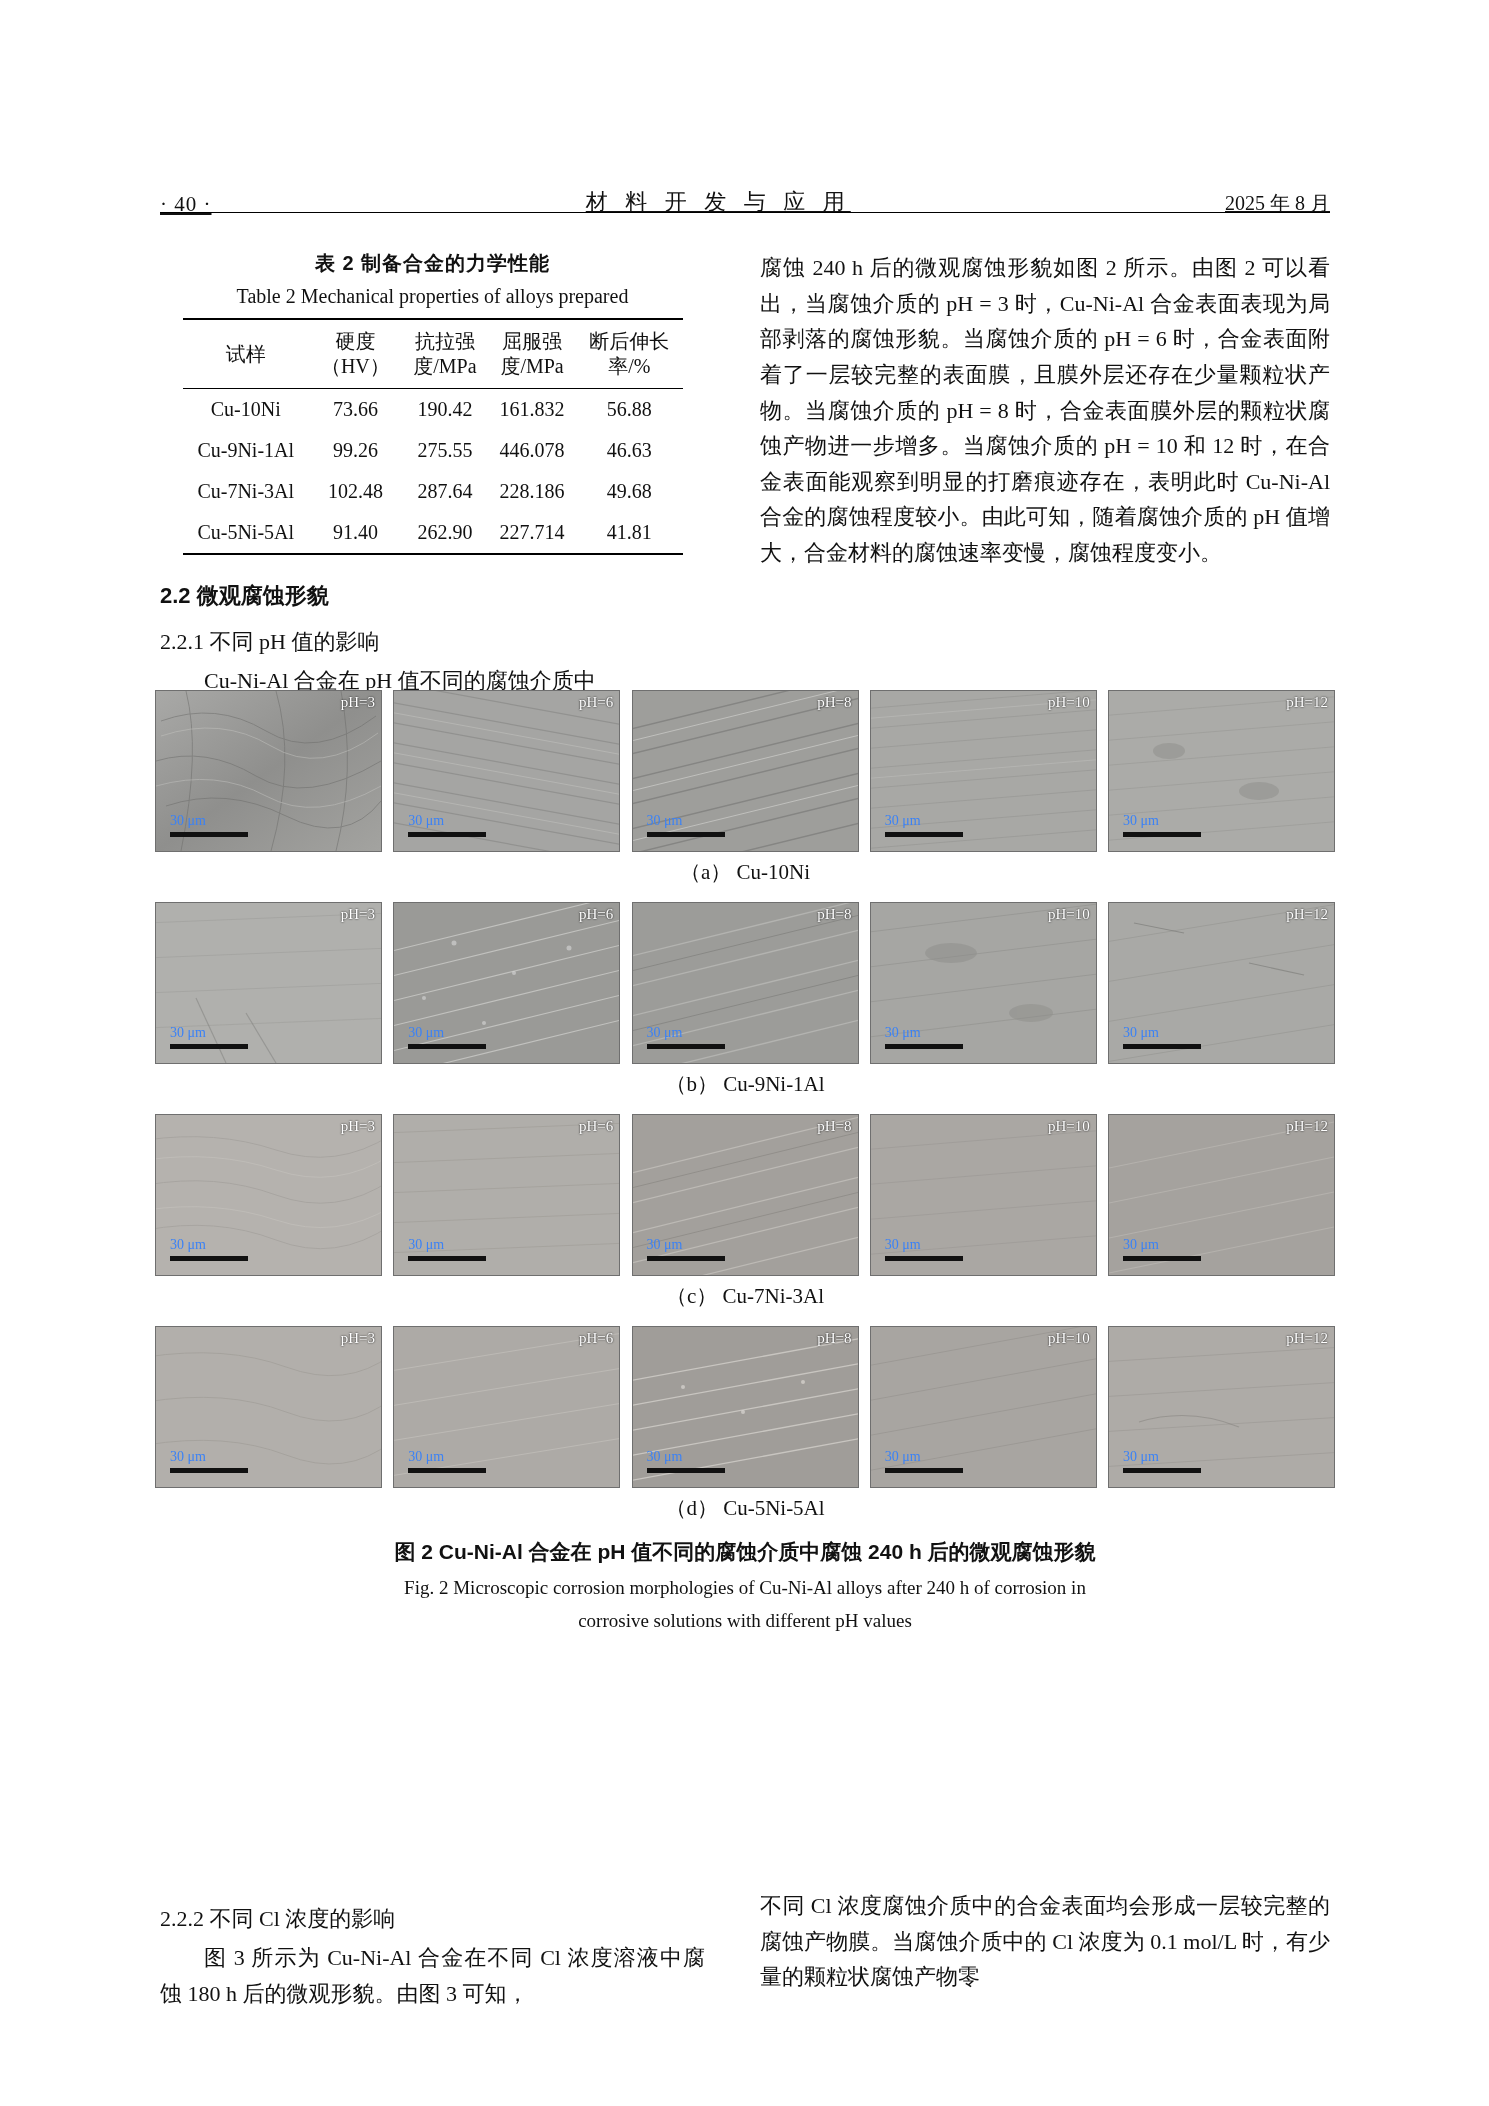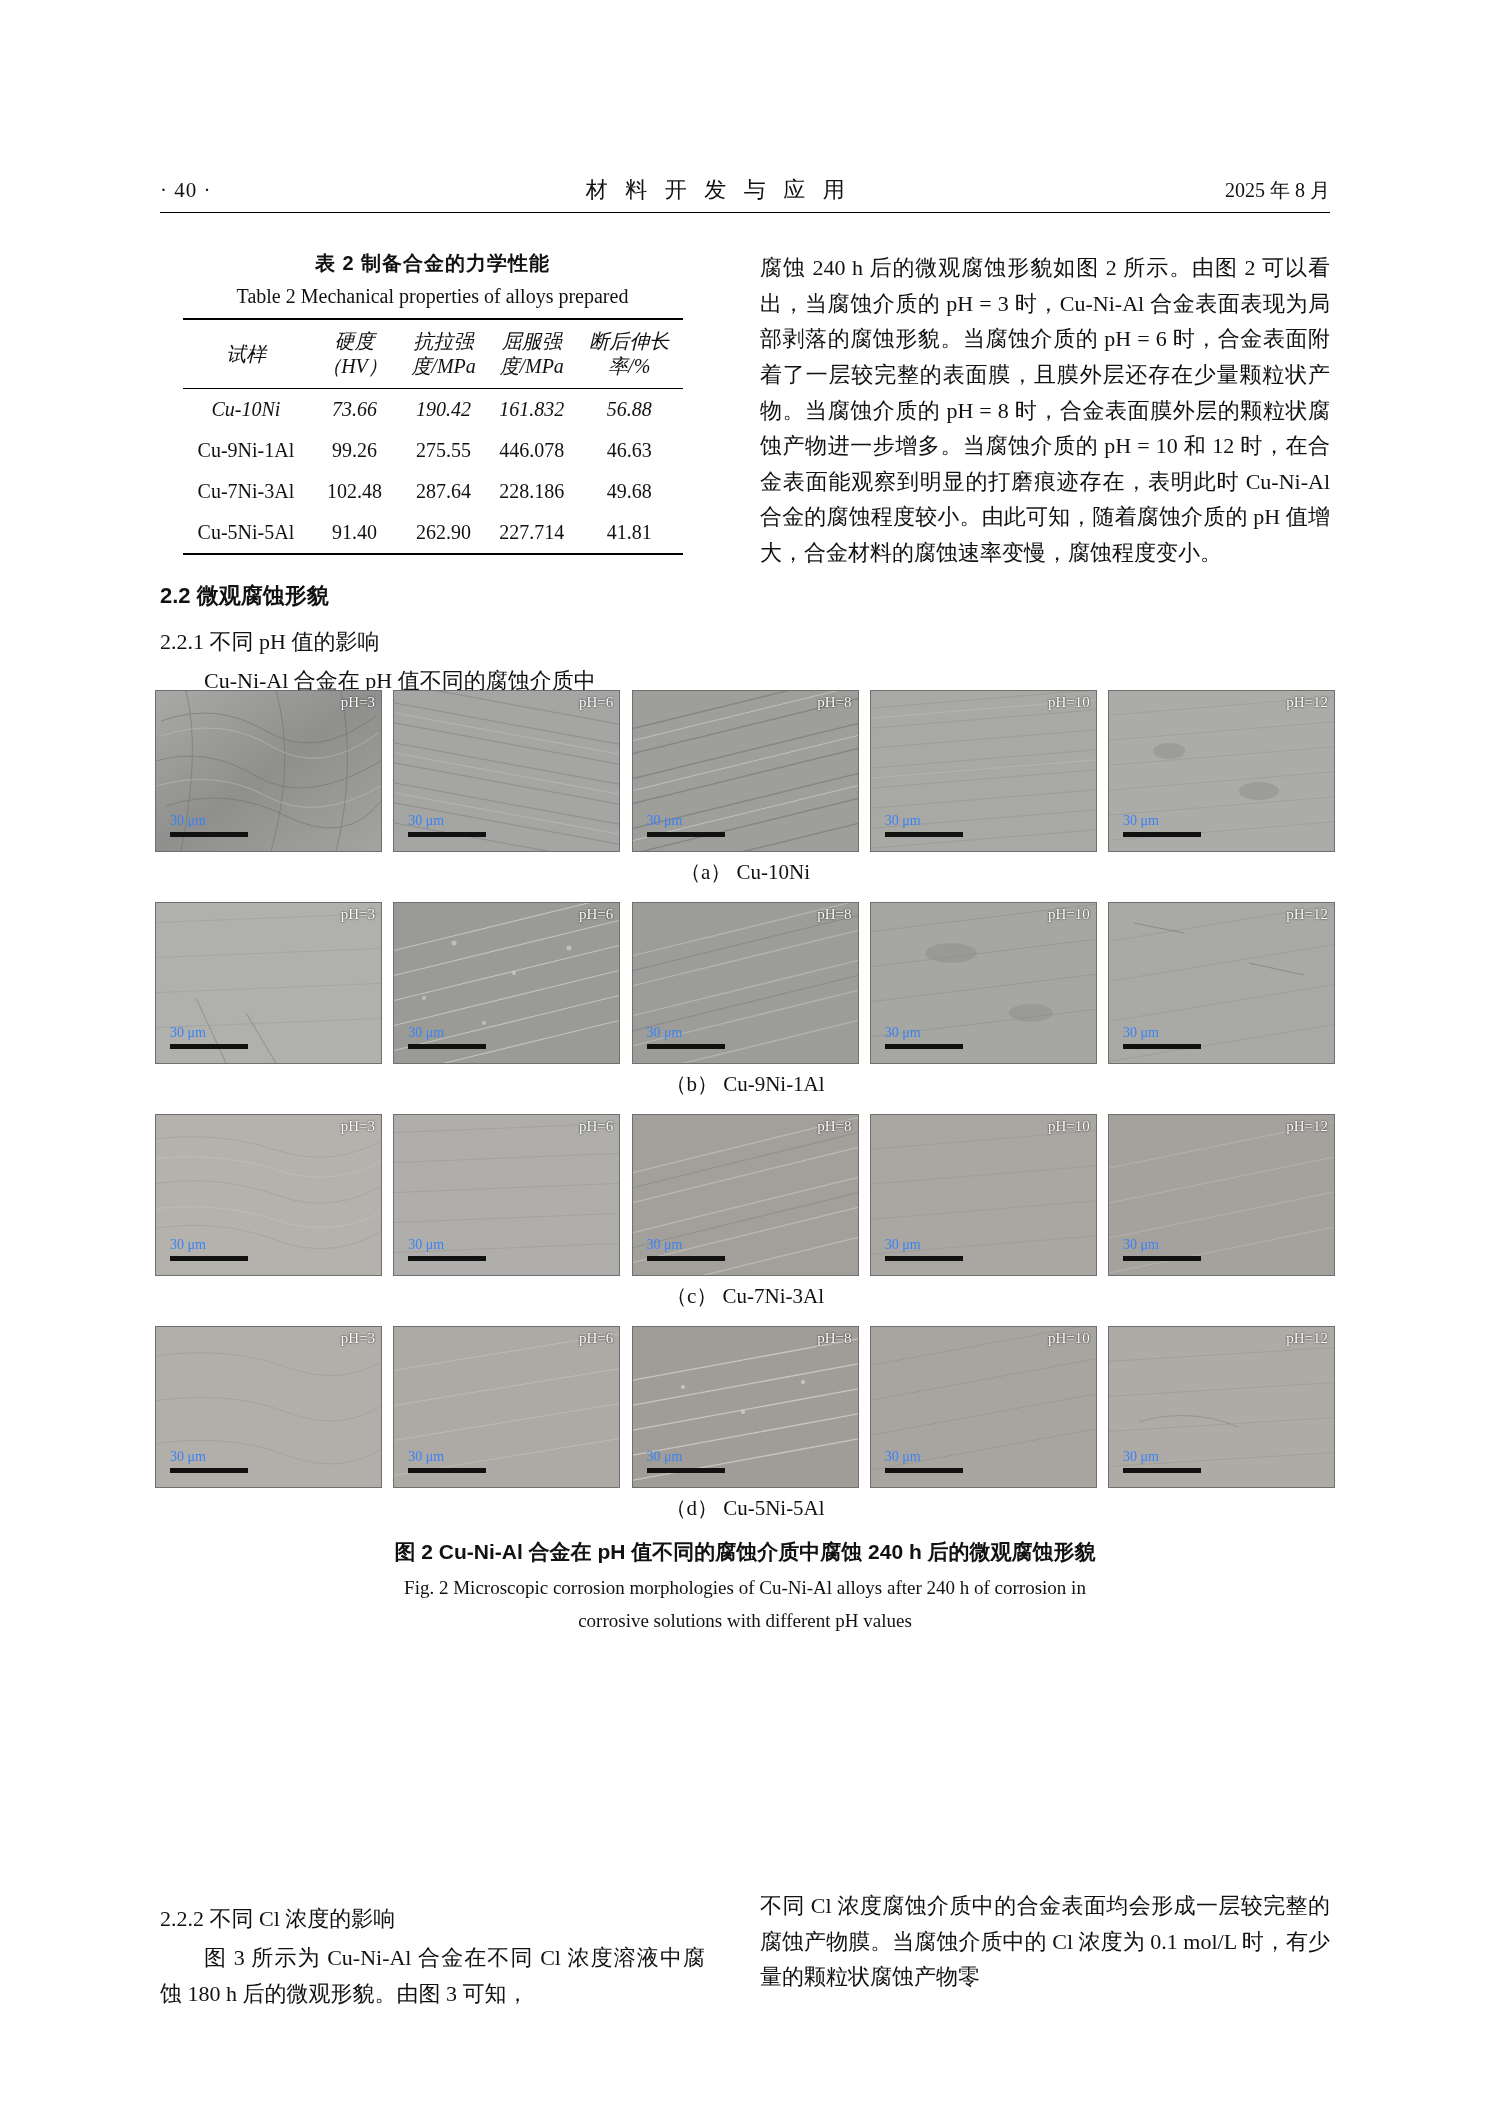--- a/index.html
+++ b/index.html
@@ -12,23 +12,24 @@
     overflow:hidden;
   }
   .page {
     position:absolute;
     left:0; top:0;
     width:1489px; height:2106px;
   }
   
   .header {
     position:absolute;
-    left:160px; top:175px; width:1170px;
-    display:flex; align-items:center; justify-content:space-between;
+    left:160px; top:187px; width:1170px;
+    display:flex; align-items:flex-end; justify-content:space-between;
     font-size:21px;
+    text-decoration:underline;
   }
   .header .pageno { font-family:"Liberation Serif", serif; letter-spacing:1px; }
   .header .journal { font-size:22px; letter-spacing:6px; }
   .header .date { font-size:20px; }
   .header-rule {
     position:absolute; left:160px; top:212px; width:1170px; height:1px;
     background:#000;
   }
   
   .col-left  { position:absolute; left:160px; top:250px; width:545px; }
@@ -44,21 +45,21 @@
   }
   table.data {
     border-collapse:collapse; width:500px; margin:0 auto;
     font-size:20px;
   }
   table.data th, table.data td {
     text-align:center; padding:9px 4px; font-weight:normal;
   }
   table.data thead th { line-height:1.25; }
   .rule-top { border-top:2px solid #000; }
-  .rule-mid { border-top:1px solid #000;font-style:italic; }
+  .rule-mid { border-top:1px solid #000; }
   .rule-bot { border-bottom:2px solid #000; }
 
   
   h2.sec {
     font-family:"Liberation Sans", sans-serif;
     font-weight:bold; font-size:22px; margin:26px 0 10px 0;
   }
   h3.sub {
     font-family:"Liberation Serif", serif;
     font-weight:normal; font-size:22px; margin:16px 0 6px 0;

